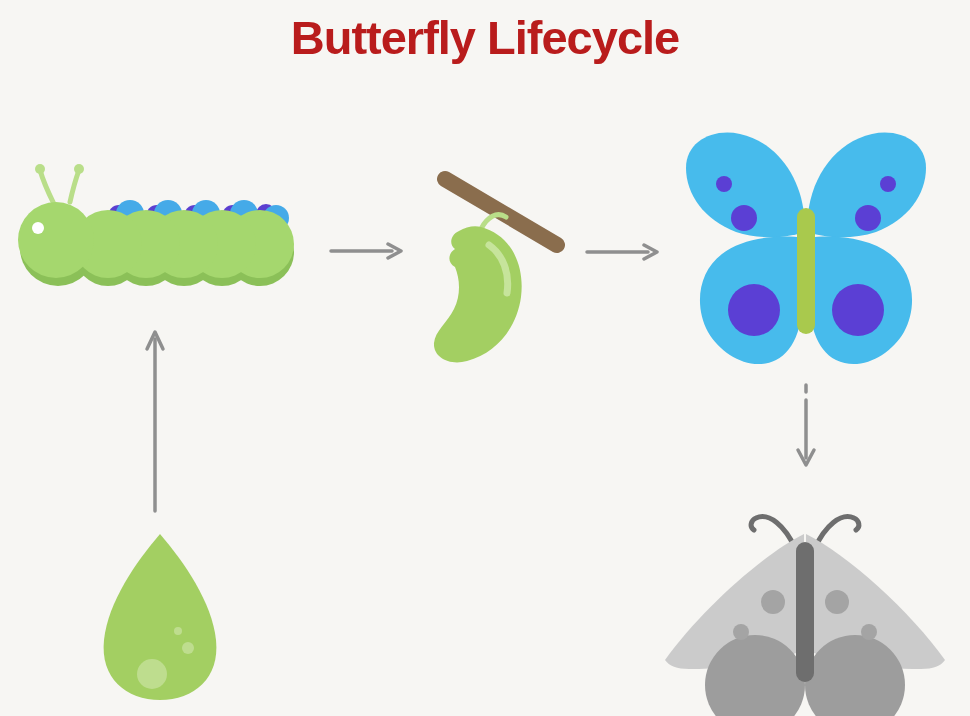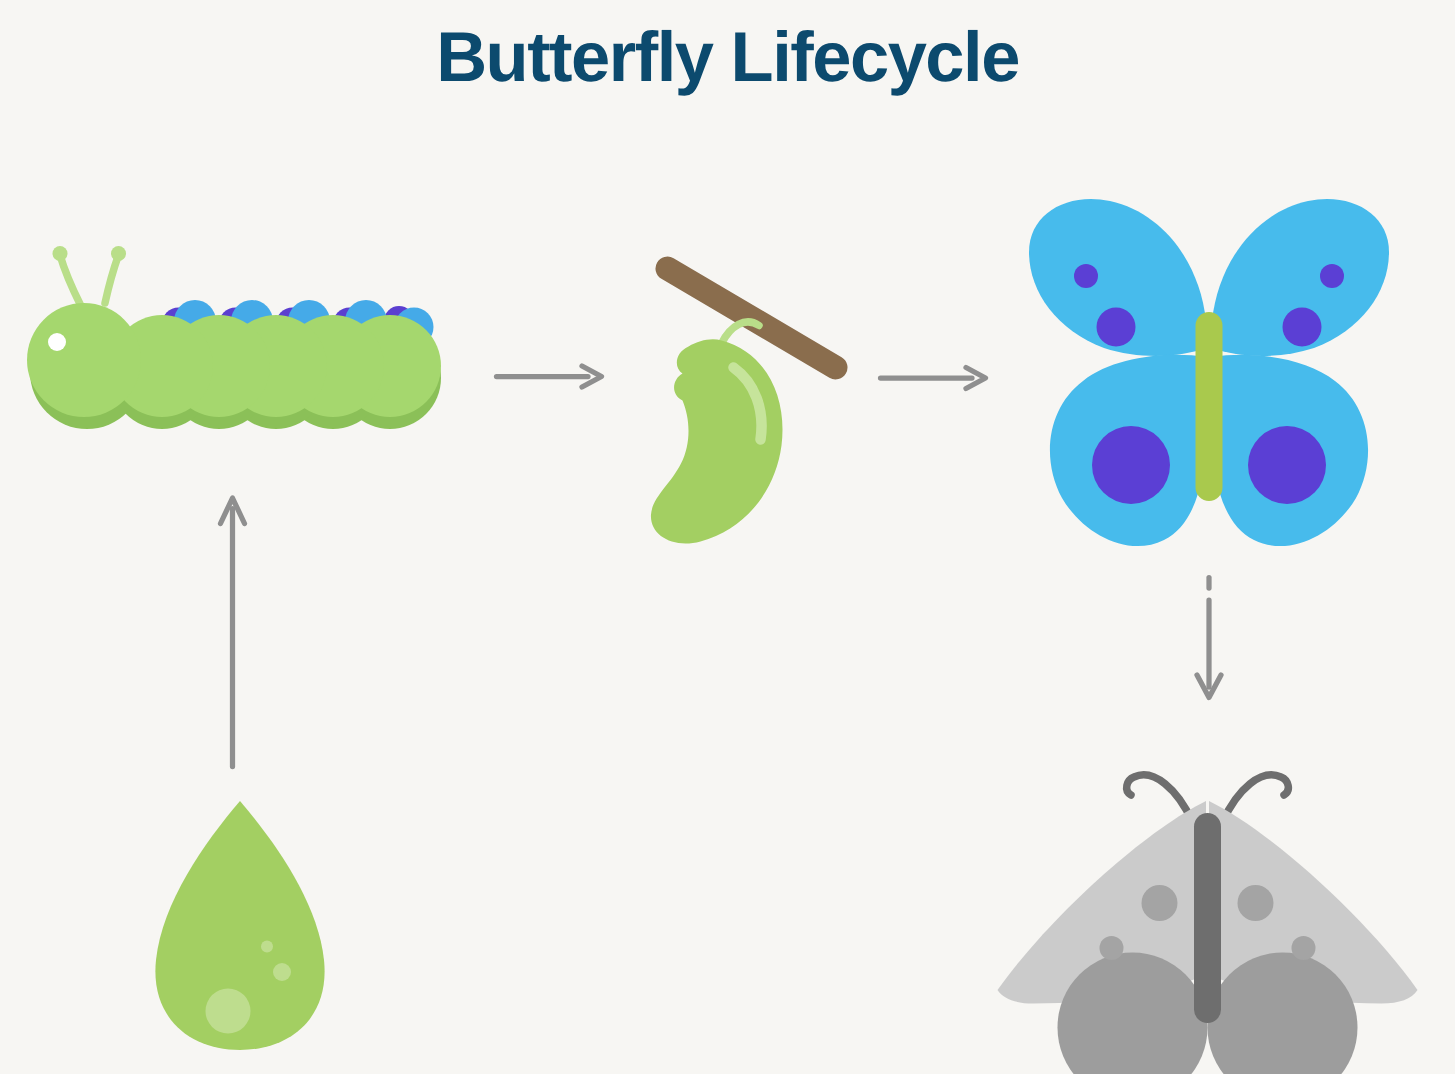--- a/index.html
+++ b/index.html
@@ -9,21 +9,21 @@
     font-family:"Liberation Sans", sans-serif;
     overflow:hidden;
   }
   .canvas{
     position:relative;width:970px;height:716px;background:#f7f6f3;
   }
   .title{
     position:absolute;left:0;right:0;top:10px;
     text-align:center;
     font-size:47px;font-weight:800;letter-spacing:-1px;
-    color:#0c4a6e;margin:0;
+    color:#b91c1c;margin:0;
   }
   .stage{position:absolute;}
   .stage svg{display:block;}
   .arrow{position:absolute;}
   .arrow svg{display:block;}
 </style>
 </head>
 <body>
 
 <div class="canvas">

